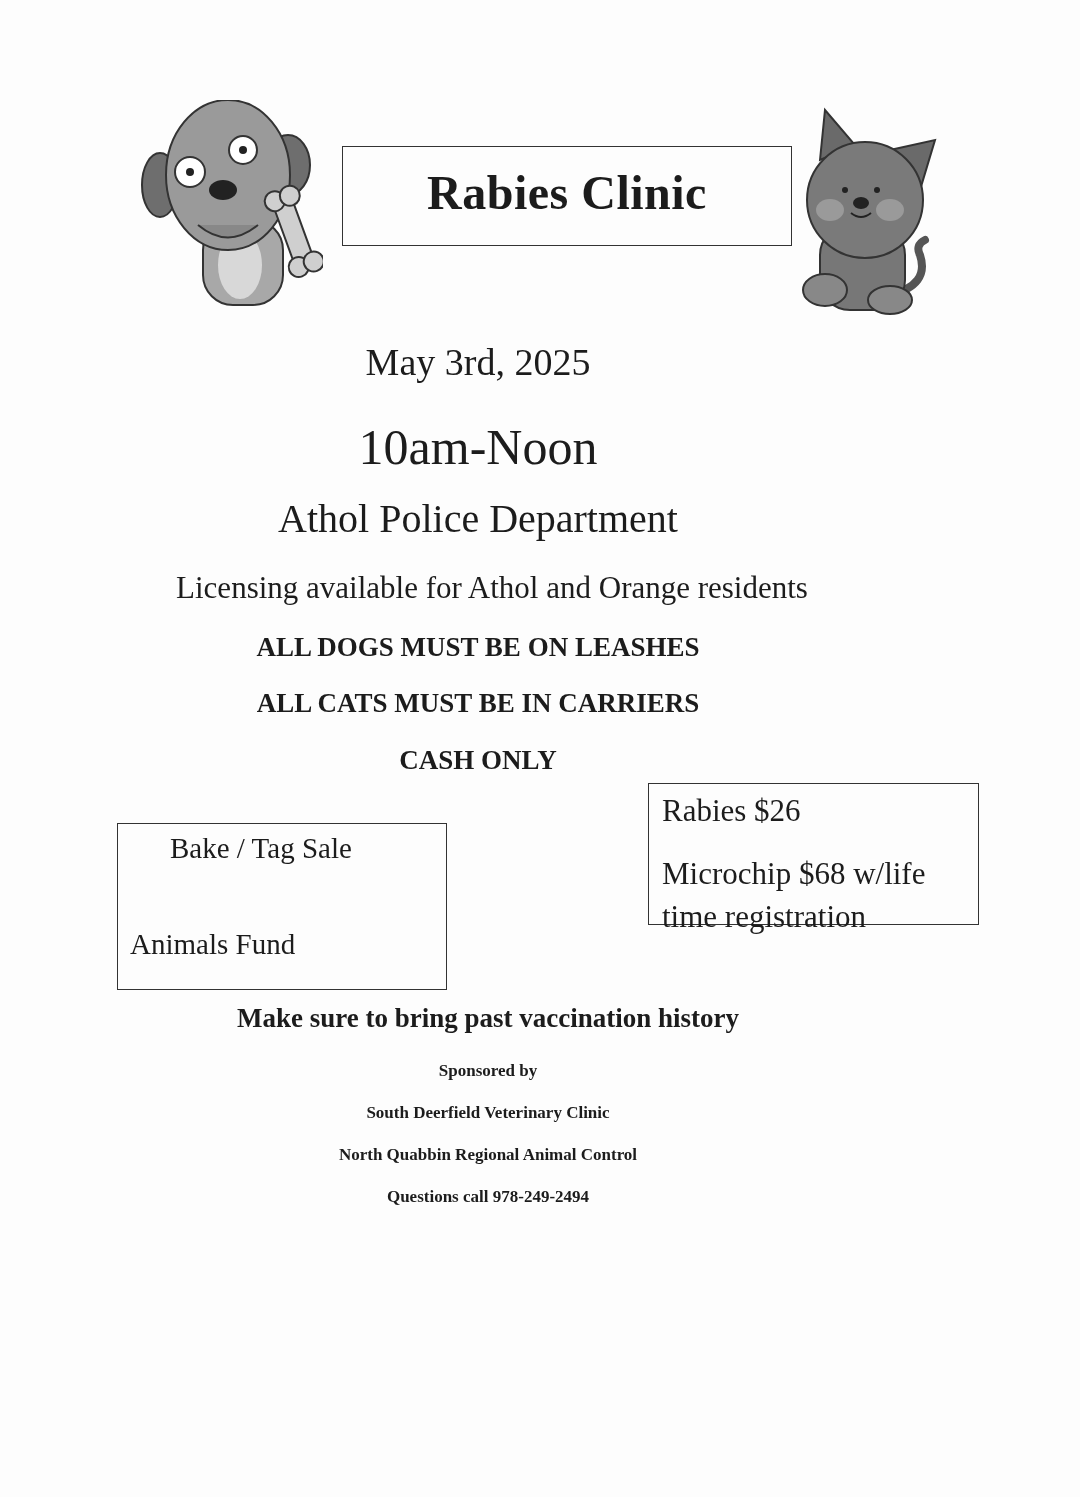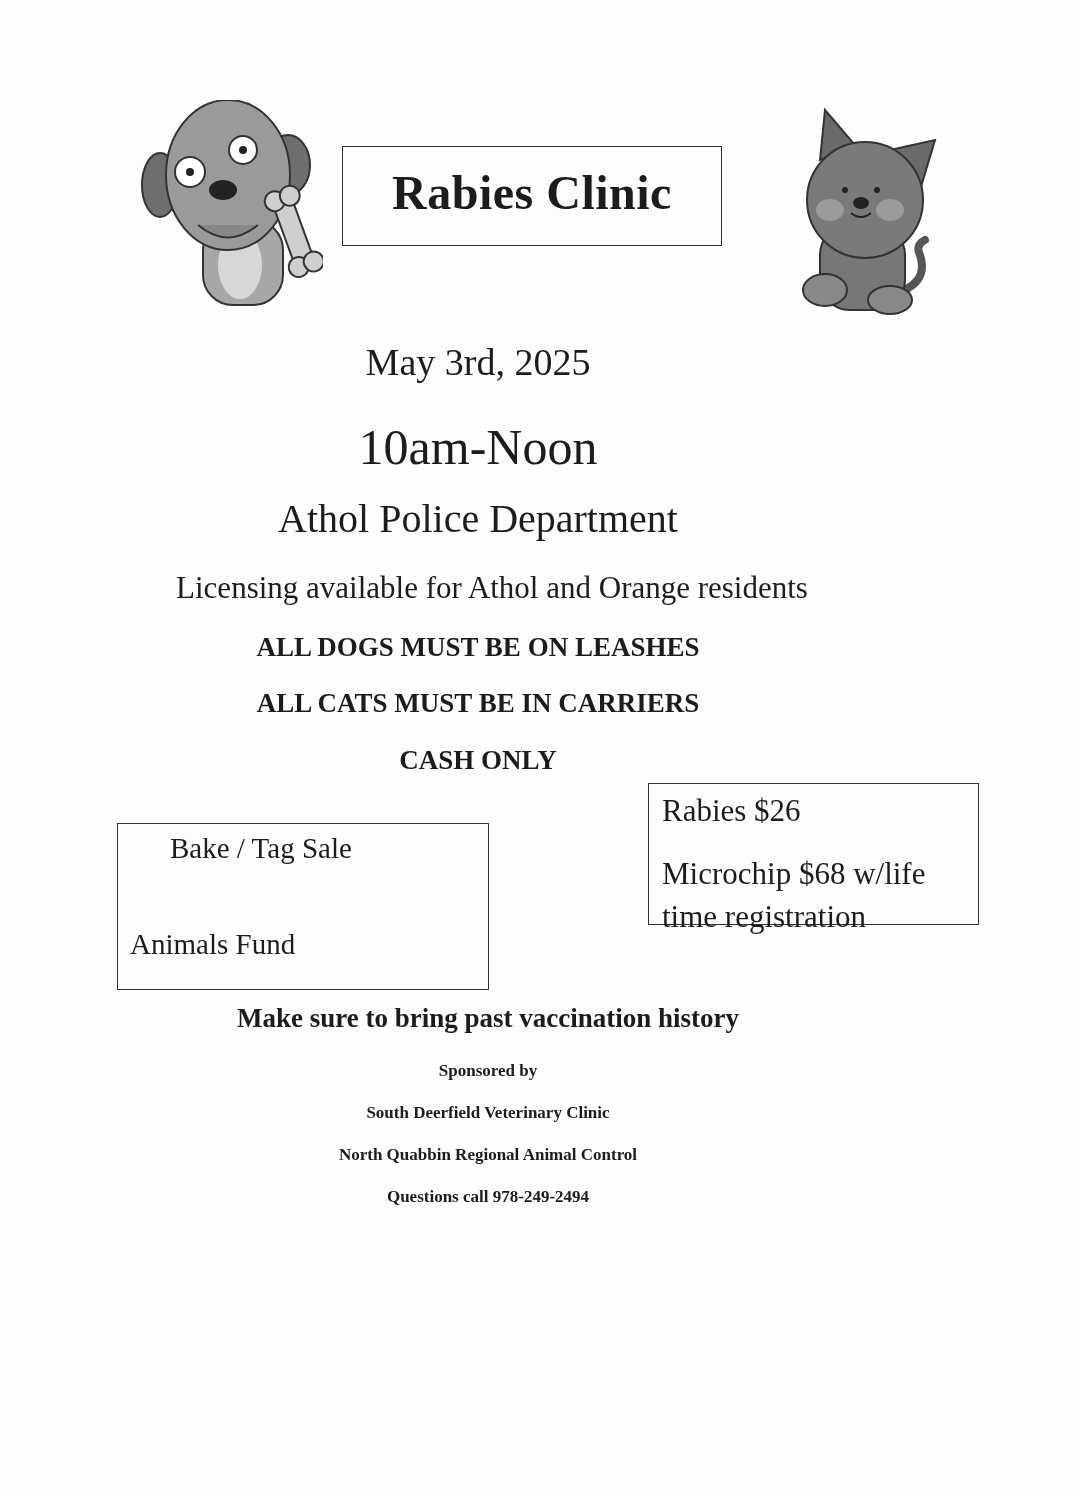--- a/index.html
+++ b/index.html
@@ -7,21 +7,21 @@
     width: 1080px; height: 1497px;
     background: #fdfdfd;
     font-family: "DejaVu Serif", "Liberation Serif", serif;
     color: #1c1c1c;
     position: relative;
     overflow: hidden;
   }
   .abs { position: absolute; }
   .center { left: 0; width: 956px; text-align: center; }
   .title-box {
-    left: 342px; top: 146px; width: 380px; height: 100px;
+    left: 342px; top: 146px; width: 450px; height: 100px;
     border: 1.5px solid #333;
     box-sizing: border-box;
   }
   .title-text {
     position: absolute; left: 0; right: 0; top: 18px;
     text-align: center;
     font-family: "Liberation Serif", "DejaVu Serif", serif;
     font-weight: bold; font-size: 48px; letter-spacing: 0.5px;
   }
   .date { top: 340px; font-size: 38px; font-family: "Liberation Serif", serif; }
@@ -29,21 +29,21 @@
   .loc { top: 495px; font-size: 40px; font-family: "Liberation Serif", serif; }
   .lic { top: 570px; font-size: 31px; font-family: "Liberation Serif", serif; padding-left: 14px; }
   .rule { font-weight: bold; font-size: 27px; font-family: "Liberation Serif", serif; }
   .r1 { top: 632px; }
   .r2 { top: 688px; }
   .r3 { top: 745px; }
   .box {
     border: 1.5px solid #333; box-sizing: border-box;
     font-family: "Liberation Serif", serif; font-size: 29px;
   }
-  .box-left { left: 117px; top: 823px; width: 372px; height: 167px; }
+  .box-left { left: 117px; top: 823px; width: 330px; height: 167px; }
   .box-right { left: 648px; top: 783px; width: 331px; height: 142px; }
   .box p { margin: 0; position: absolute; }
   .note { top: 1003px; font-weight: bold; font-size: 27px; font-family: "Liberation Serif", serif; padding-left: 10px; }
   .small { font-weight: bold; font-size: 17px; font-family: "Liberation Serif", serif; padding-left: 10px; }
   .s1 { top: 1061px; }
   .s2 { top: 1103px; }
   .s3 { top: 1145px; }
   .s4 { top: 1187px; }
 </style>
 </head>

